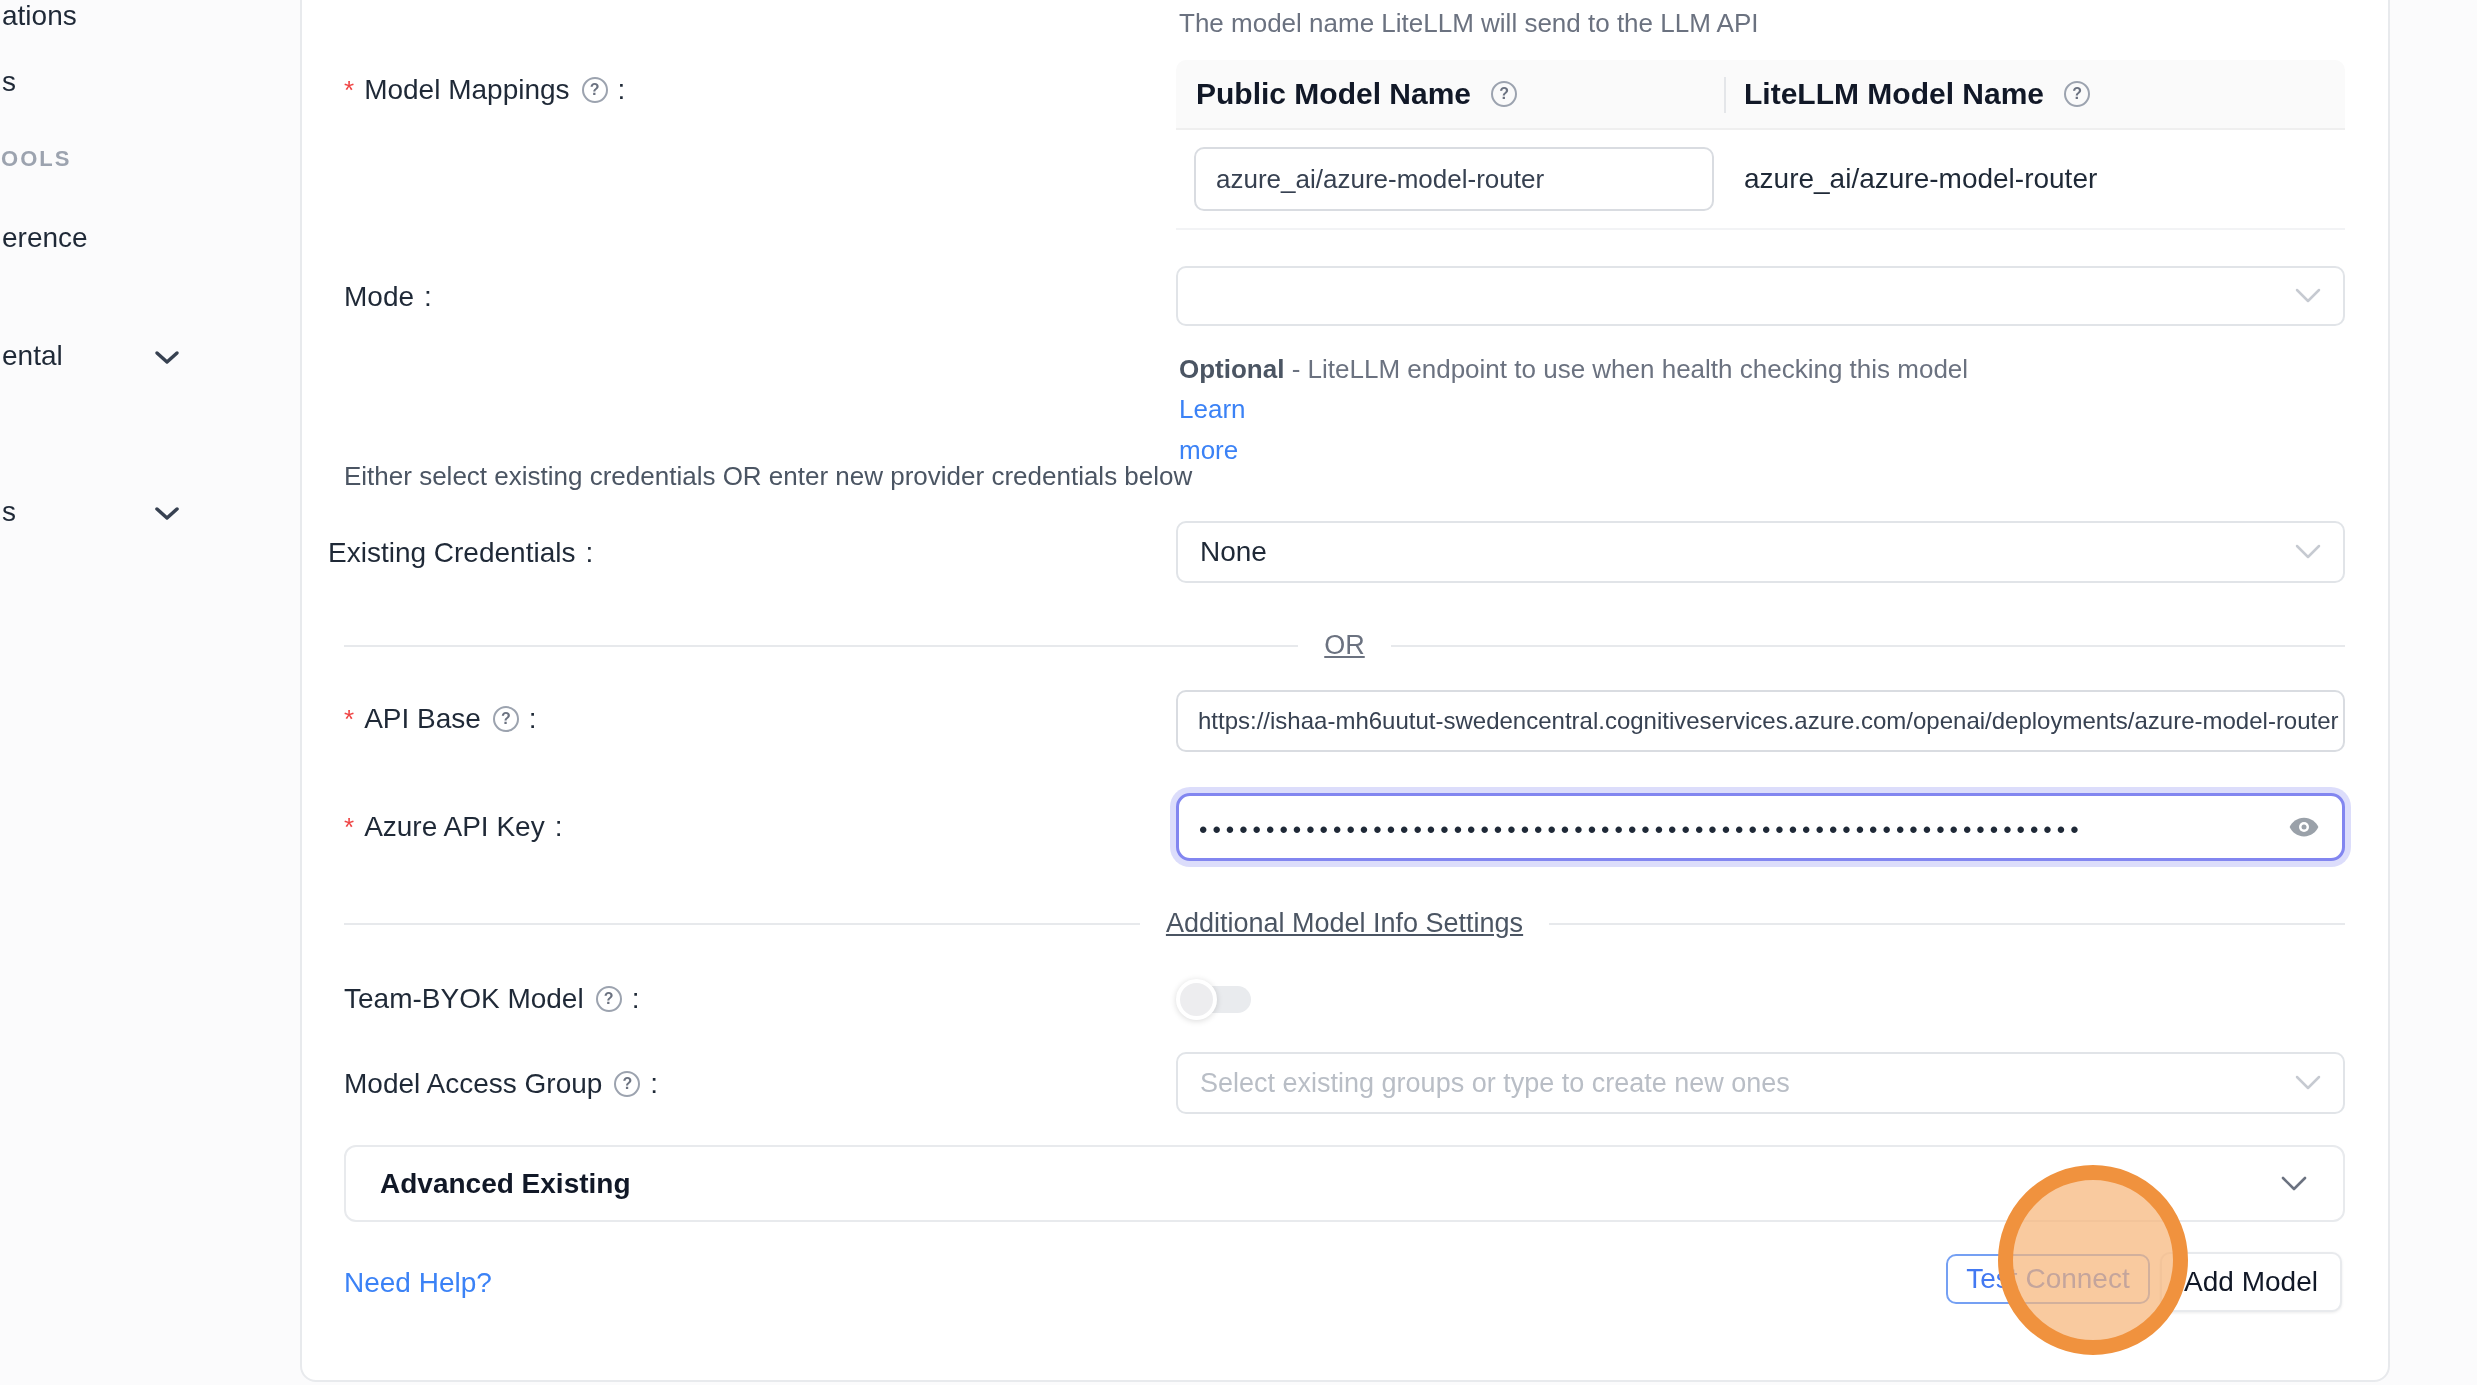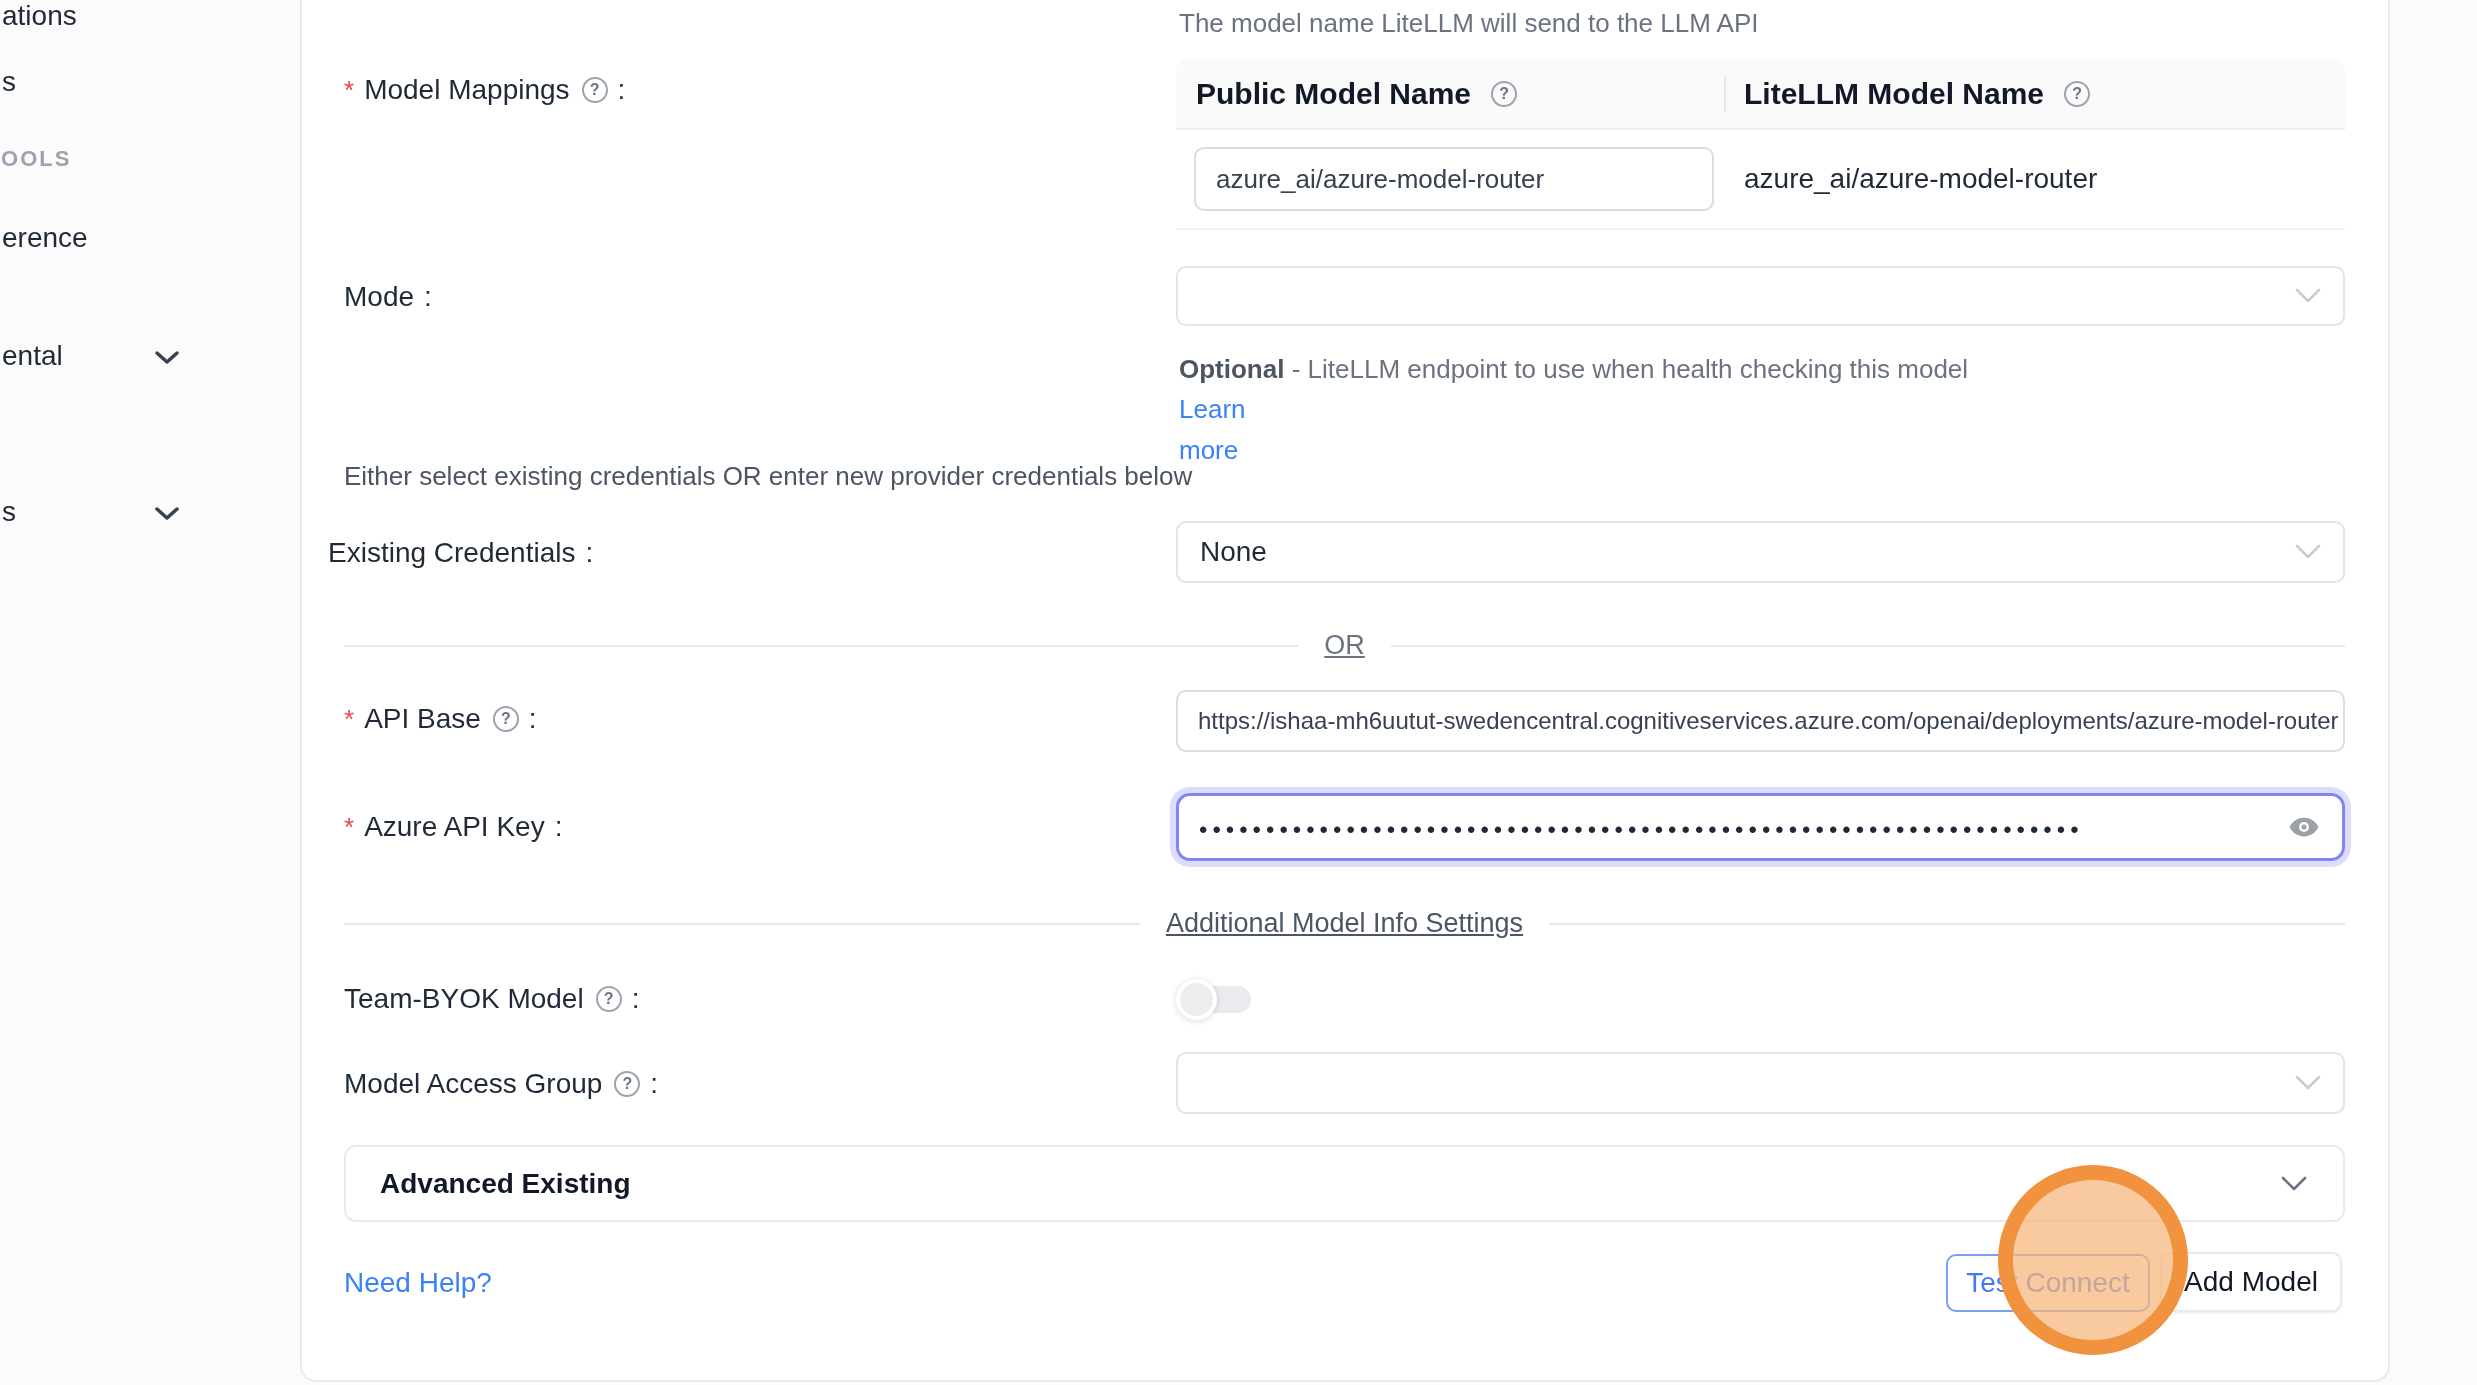--- a/index.html
+++ b/index.html
@@ -69,21 +69,21 @@
 
   
   .adv{position:absolute;left:344px;top:1145px;width:2001px;height:77px;
     background:#fff;border:2px solid #e8eaed;border-radius:12px;
     display:flex;align-items:center;padding:0 34px;}
   .adv .t{font-size:28px;font-weight:700;color:#111827;flex:1;}
 
   
   .btn{position:absolute;display:flex;align-items:center;justify-content:center;
     border-radius:10px;font-size:28px;background:#fff;}
-  .btn-test{left:1946px;top:1254px;width:204px;height:58px;
+  .btn-test{left:1946px;top:1254px;width:204px;height:50px;
     border:2px solid #75a0f3;color:#4379f2;}
   .btn-add{left:2160px;top:1252px;width:182px;height:60px;
     border:2px solid #e8eaed;color:#111827;font-weight:500;
     box-shadow:0 1px 3px rgba(0,0,0,0.08);}
 
   
   .click-ring{position:absolute;left:1998px;top:1165px;width:190px;height:190px;
     border:15px solid #f0923e;border-radius:50%;
     background:rgba(247,181,122,0.72);pointer-events:none;}
 </style>
@@ -210,20 +210,21 @@
 <div class="toggle">
   <div class="knob"></div>
 </div>
 
 <div class="label-row" style="left:344px;top:1068px;justify-content:center;">
   <span>Model Access Group</span>
   <span class="qicon"></span>
   <span class="colon">:</span>
 </div>
 <div class="select" style="left:1176px;top:1052px;width:1169px;height:62px;">
+  <span class="placeholder">Select existing groups or type to create new ones</span>
   <svg class="chev" width="30" height="18" viewBox="0 0 30 18">
       <polyline points="4,3 15,14 26,3" fill="none" stroke="#c6cad1" stroke-width="2.5" stroke-linecap="round" stroke-linejoin="round"></polyline>
     </svg>
 </div>
 
 <div class="adv">
   <div class="t">Advanced Existing</div>
   <svg width="30" height="18" viewBox="0 0 30 18">
       <polyline points="4,3 15,14 26,3" fill="none" stroke="#6b7280" stroke-width="2.6" stroke-linecap="round" stroke-linejoin="round"></polyline>
     </svg>

